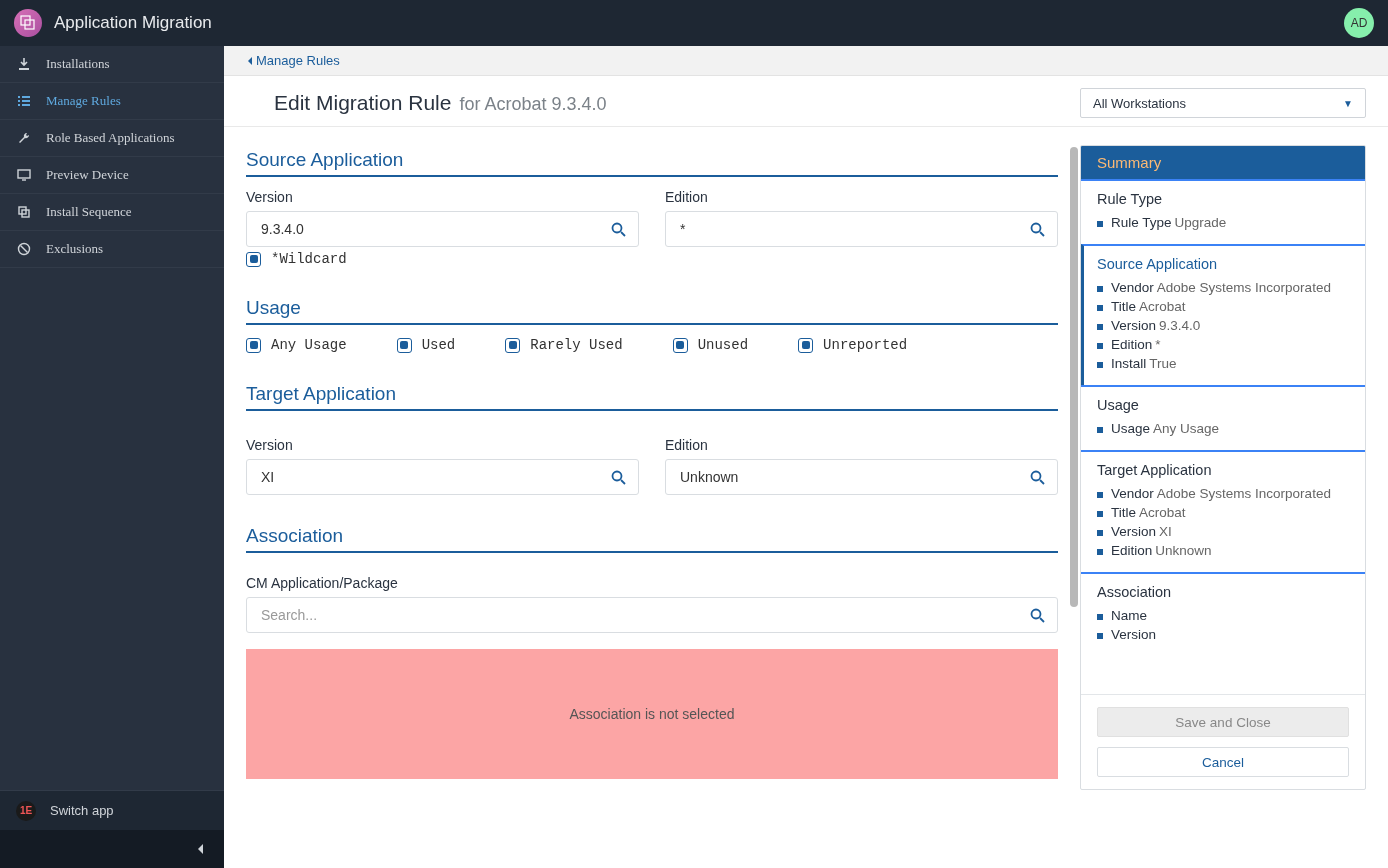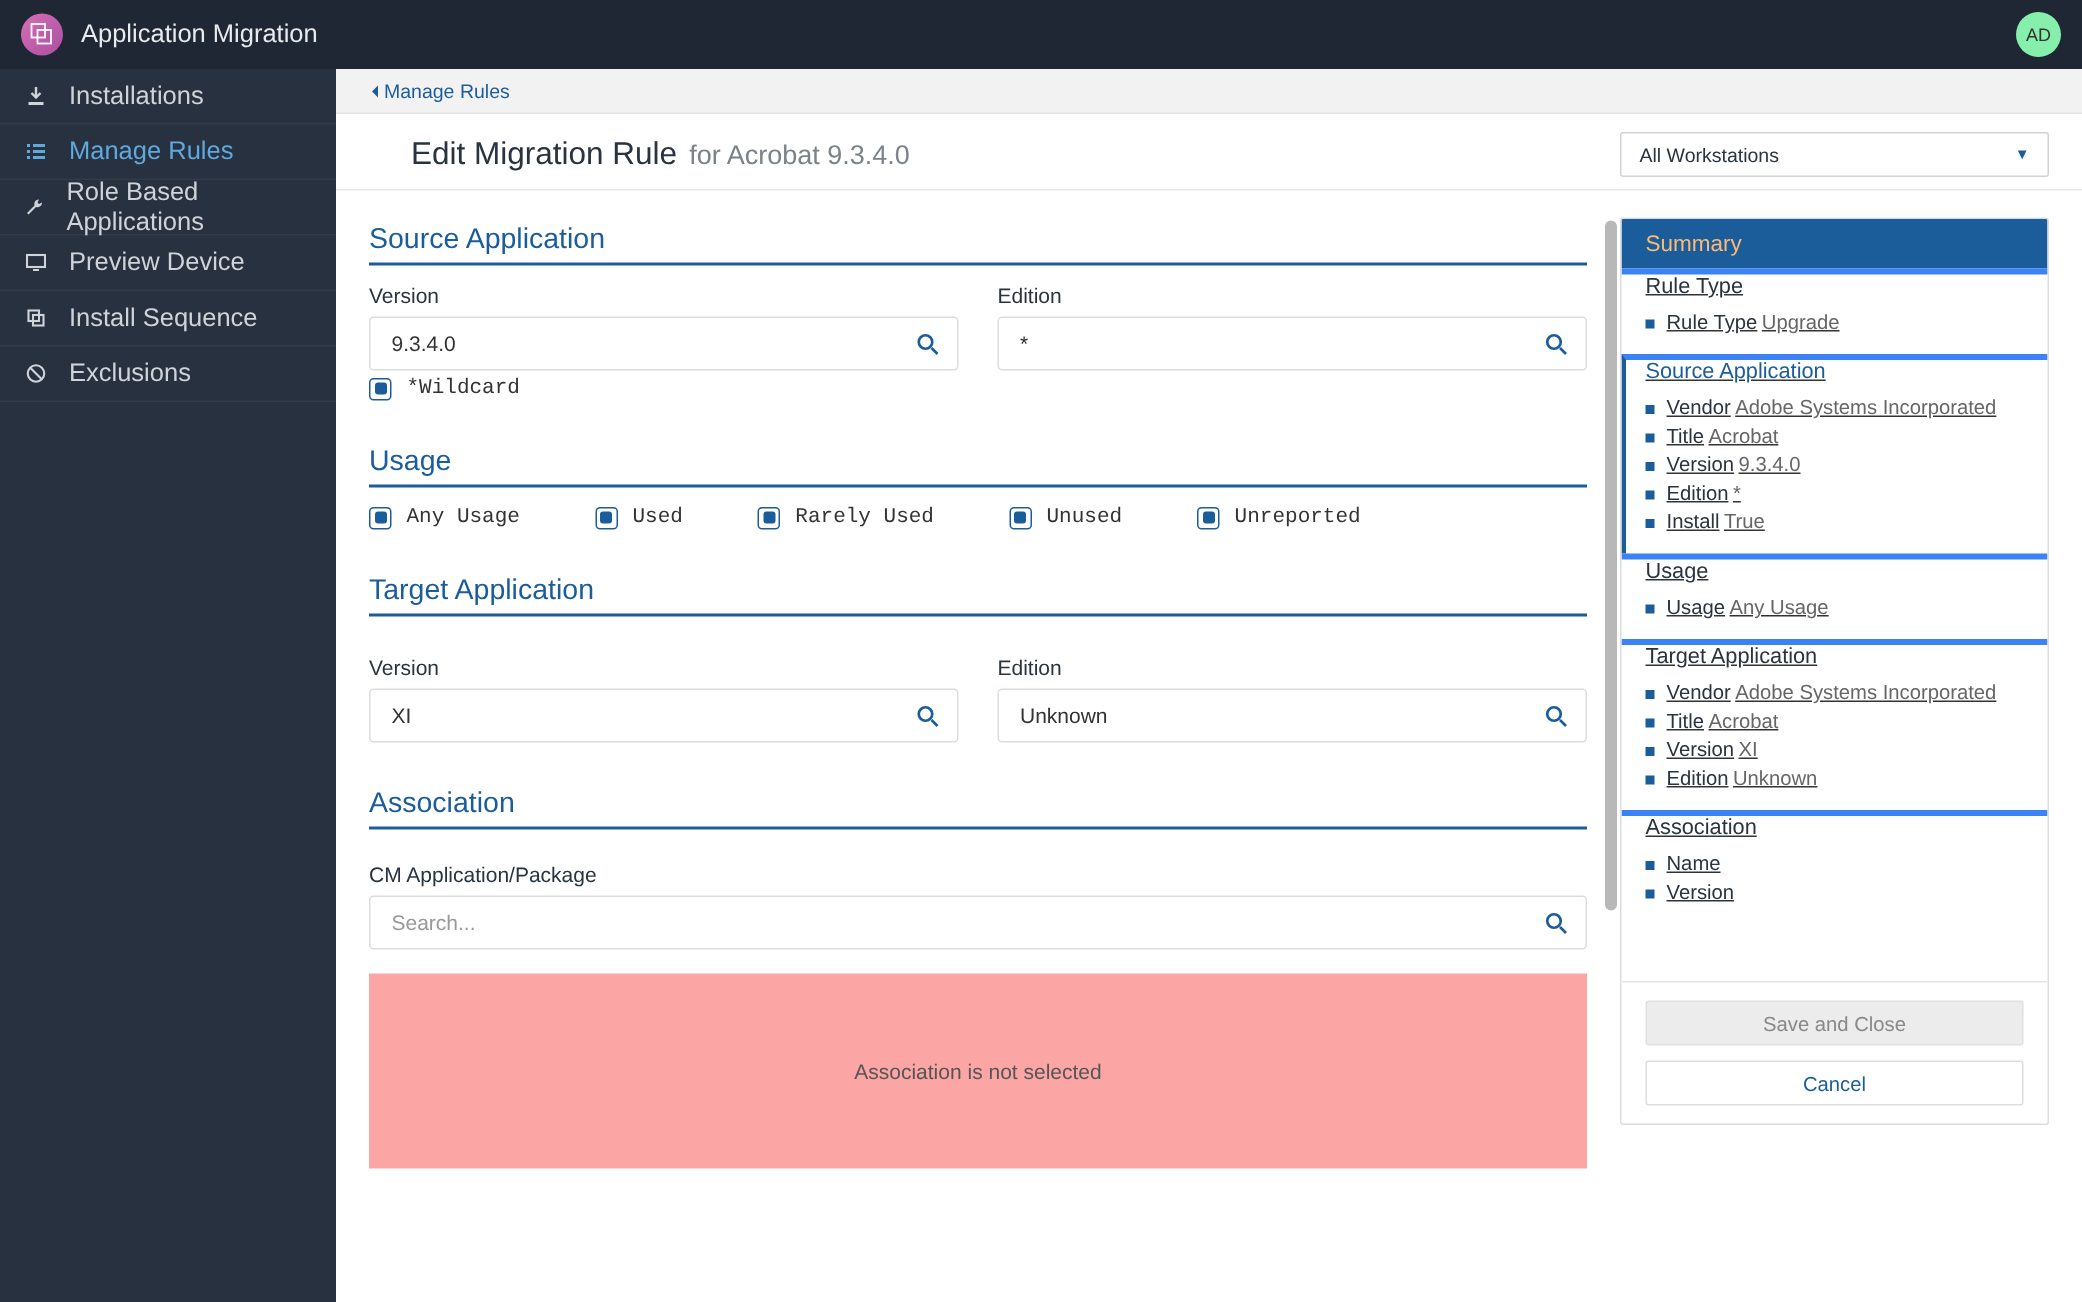--- a/index.html
+++ b/index.html
@@ -43,21 +43,21 @@
 
 .sidebar {
   width: 224px; background: #28313f; color: #d0d4d9;
   display: flex; flex-direction: column; justify-content: space-between;
 }
 .sidebar-top { display: flex; flex-direction: column; }
 .sidebar-item {
   display: flex; align-items: center; gap: 14px;
   padding: 10px 16px; height: 37px;
   border-bottom: 1px solid #323b49;
-  cursor: pointer; font-size: 17px;
+  cursor: pointer; font-size: 13px; font-family: Liberation Serif, serif;
 }
 .sidebar-item.active { color: #5fa9df; }
 .sidebar-item .icon { width: 16px; display: flex; justify-content: center; }
 .sidebar-bottom { }
 .switch-app {
   display: flex; align-items: center; gap: 14px;
   padding: 10px 16px; height: 40px;
   border-top: 1px solid #323b49;
   cursor: pointer; font-size: 13px;
   background: #1e2733;
@@ -158,21 +158,21 @@
 
 .summary {
   width: 286px; margin: 18px 22px 18px 0;
 }
 .summary-card {
   border: 1px solid #d9dde1; border-radius: 2px; overflow: hidden;
 }
 .summary-header {
   background: #1b5d9b; color: #fdba74; padding: 8px 16px; font-size: 15px;
 }
-.summary-group { padding: 0 16px 12px 16px; border-top: 4px solid #3b82f6; text-decoration: underline; }
+.summary-group { padding: 10px 16px 12px 16px; border-top: 2px solid #3b82f6; }
 .summary-group:first-of-type { border-top: none; }
 .summary-group.active { border-left: 3px solid #1b5d9b; padding-left: 13px; }
 .summary-group-title { font-size: 14.5px; color: #2a3340; margin-bottom: 6px; }
 .summary-group.active .summary-group-title { color: #1b5d9b; }
 .summary-line {
   display: flex; align-items: flex-start; gap: 8px; font-size: 13.5px;
   padding: 2px 0;
 }
 .bullet { width: 6px; height: 6px; background: #1b5d9b; margin-top: 6px; flex-shrink: 0; }
 .summary-key { color: #2a3340; }
@@ -258,20 +258,33 @@
         <span>Install Sequence</span>
       </div>
       <div class="sidebar-item">
         <span class="icon">
           <svg width="14" height="14" viewBox="0 0 14 14" fill="none" stroke="#cfd4d9" stroke-width="1.4">
               <circle cx="7" cy="7" r="5.5"></circle>
               <path d="M3.5 3.5l7 7"></path>
             </svg>
         </span>
         <span>Exclusions</span>
+      </div>
+    </div>
+    <div class="sidebar-bottom">
+      <div class="switch-app">
+        <span class="switch-logo">1E</span>
+        <span>Switch app</span>
+      </div>
+      <div class="collapse-row">
+        <span>
+          <svg width="10" height="12" viewBox="0 0 10 12" fill="#cfd4d9">
+              <path d="M7 1L2 6l5 5z"></path>
+            </svg>
+        </span>
       </div>
     </div>
   </div>
 
   <div class="main">
 
     <div class="breadcrumb-bar">
       <span class="breadcrumb-link">
         <span>
           <svg width="8" height="10" viewBox="0 0 8 10" fill="#1b5d9b">

